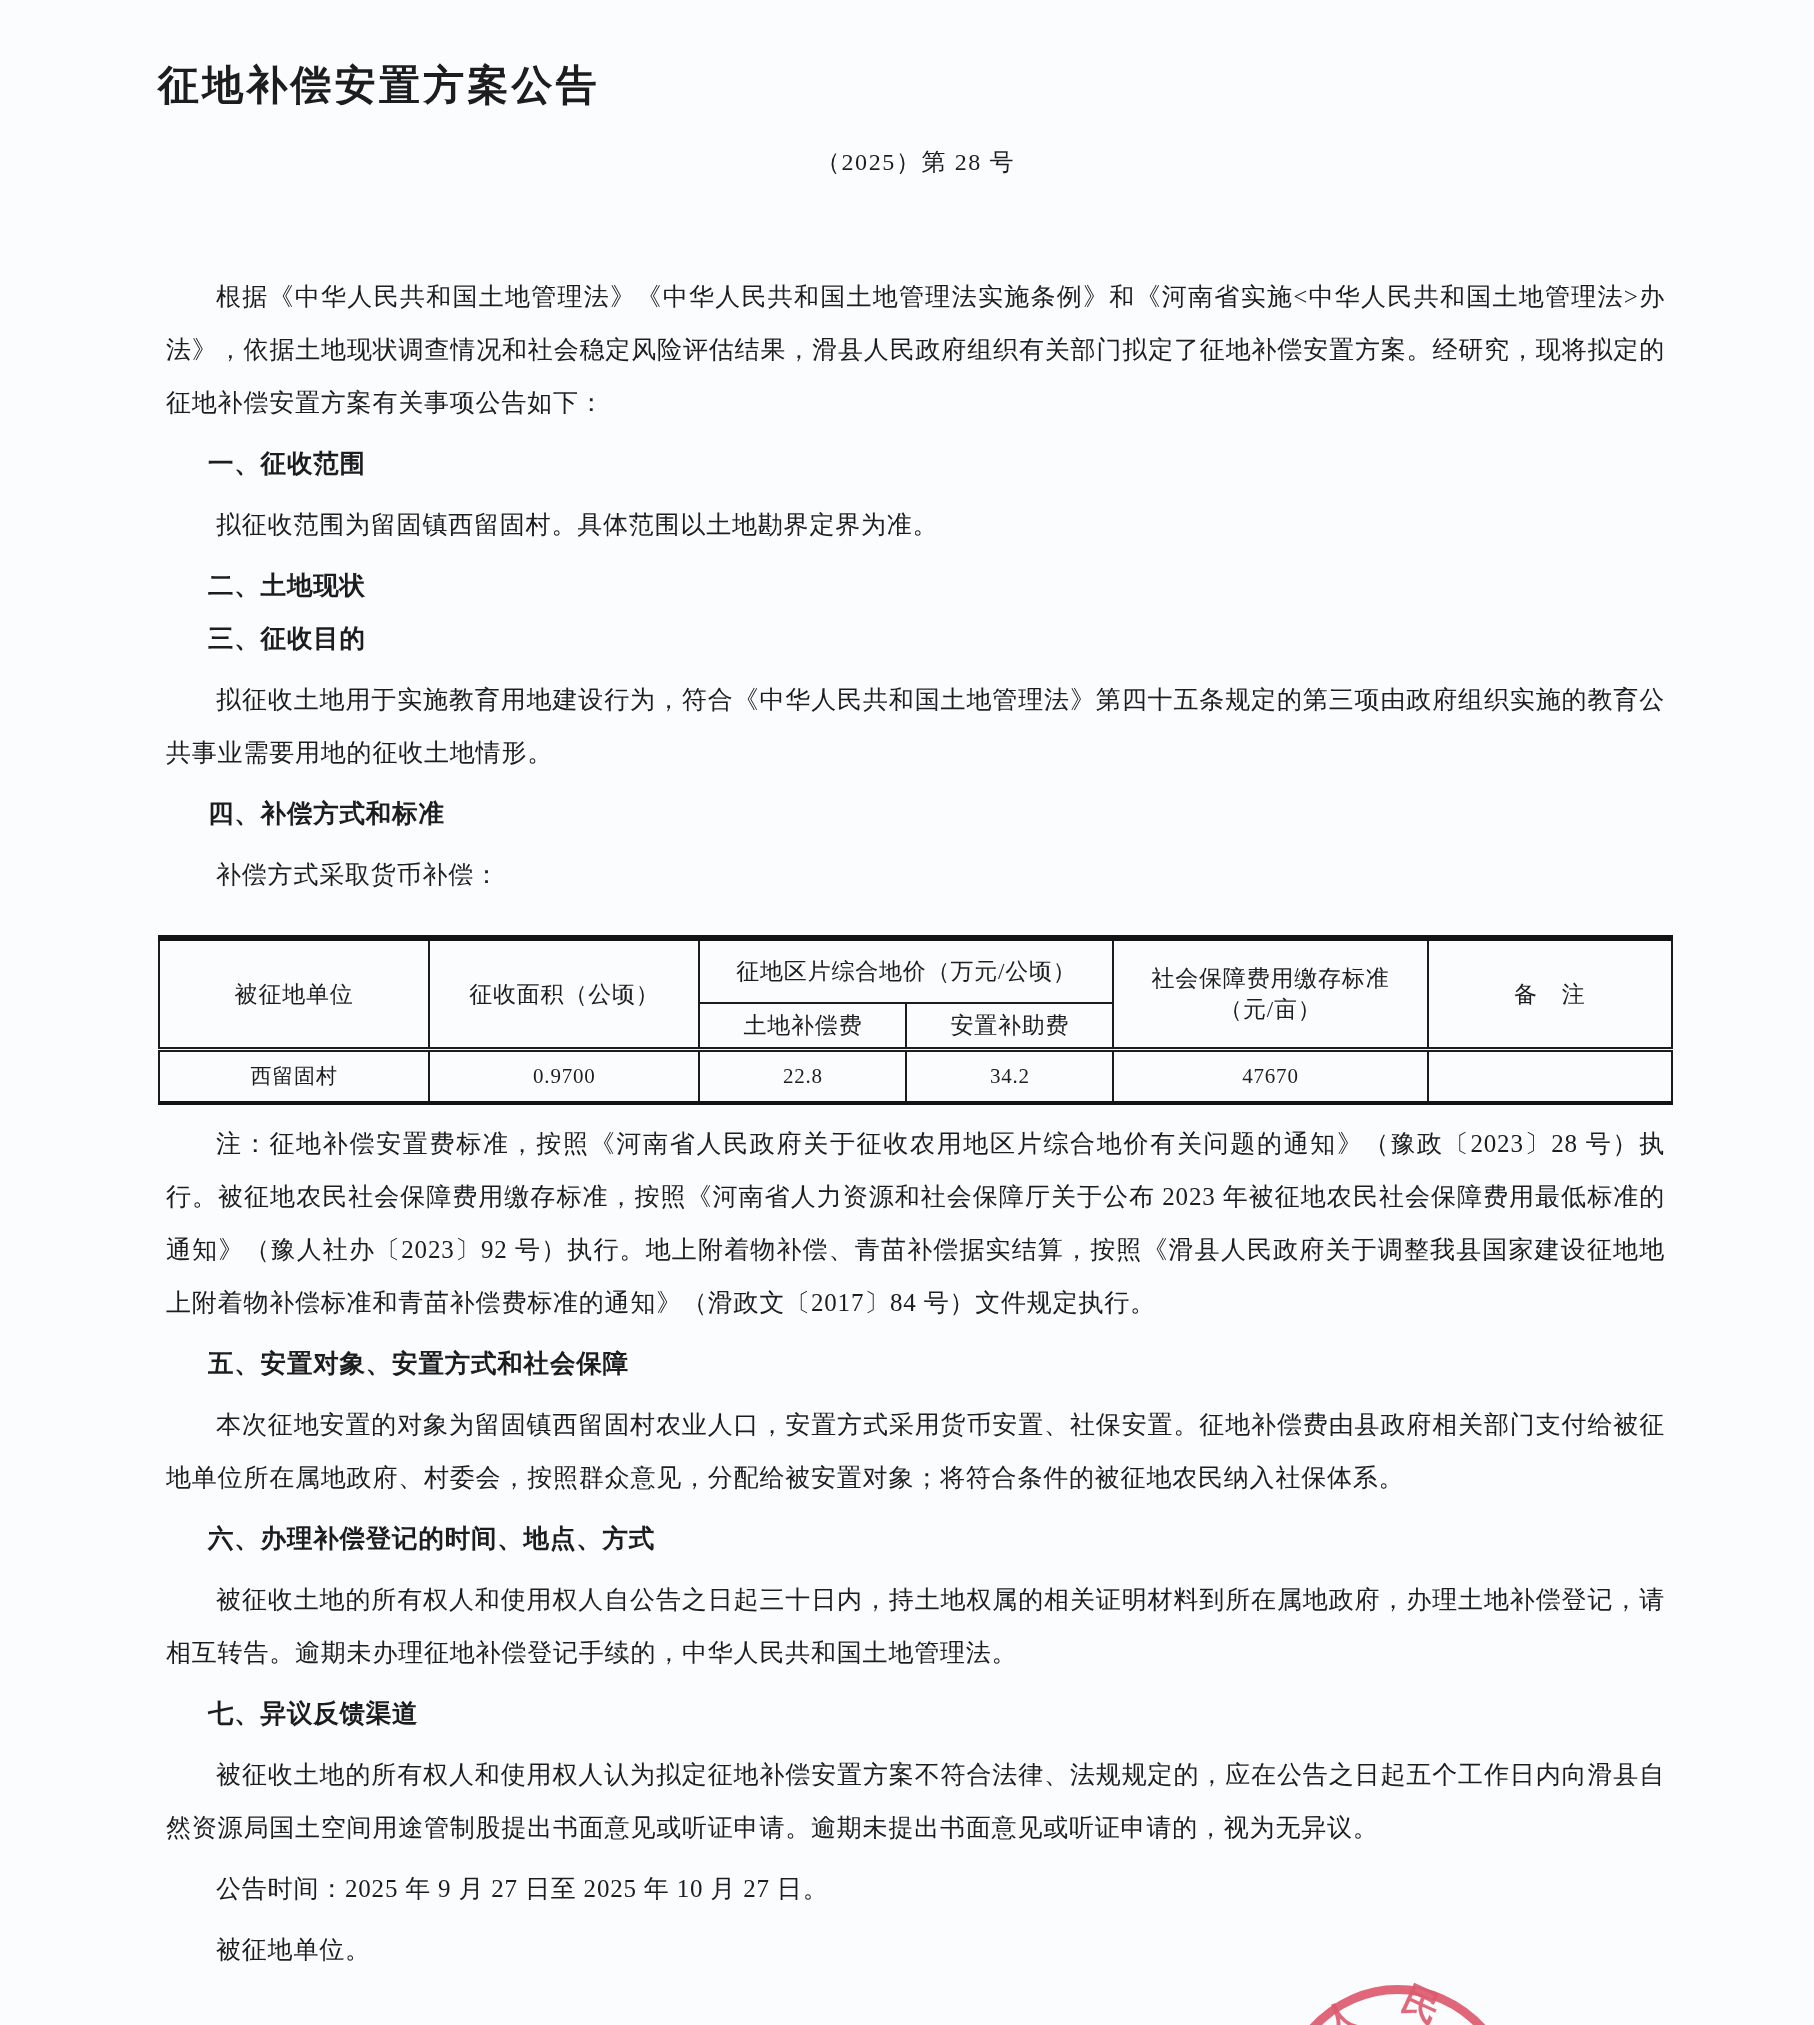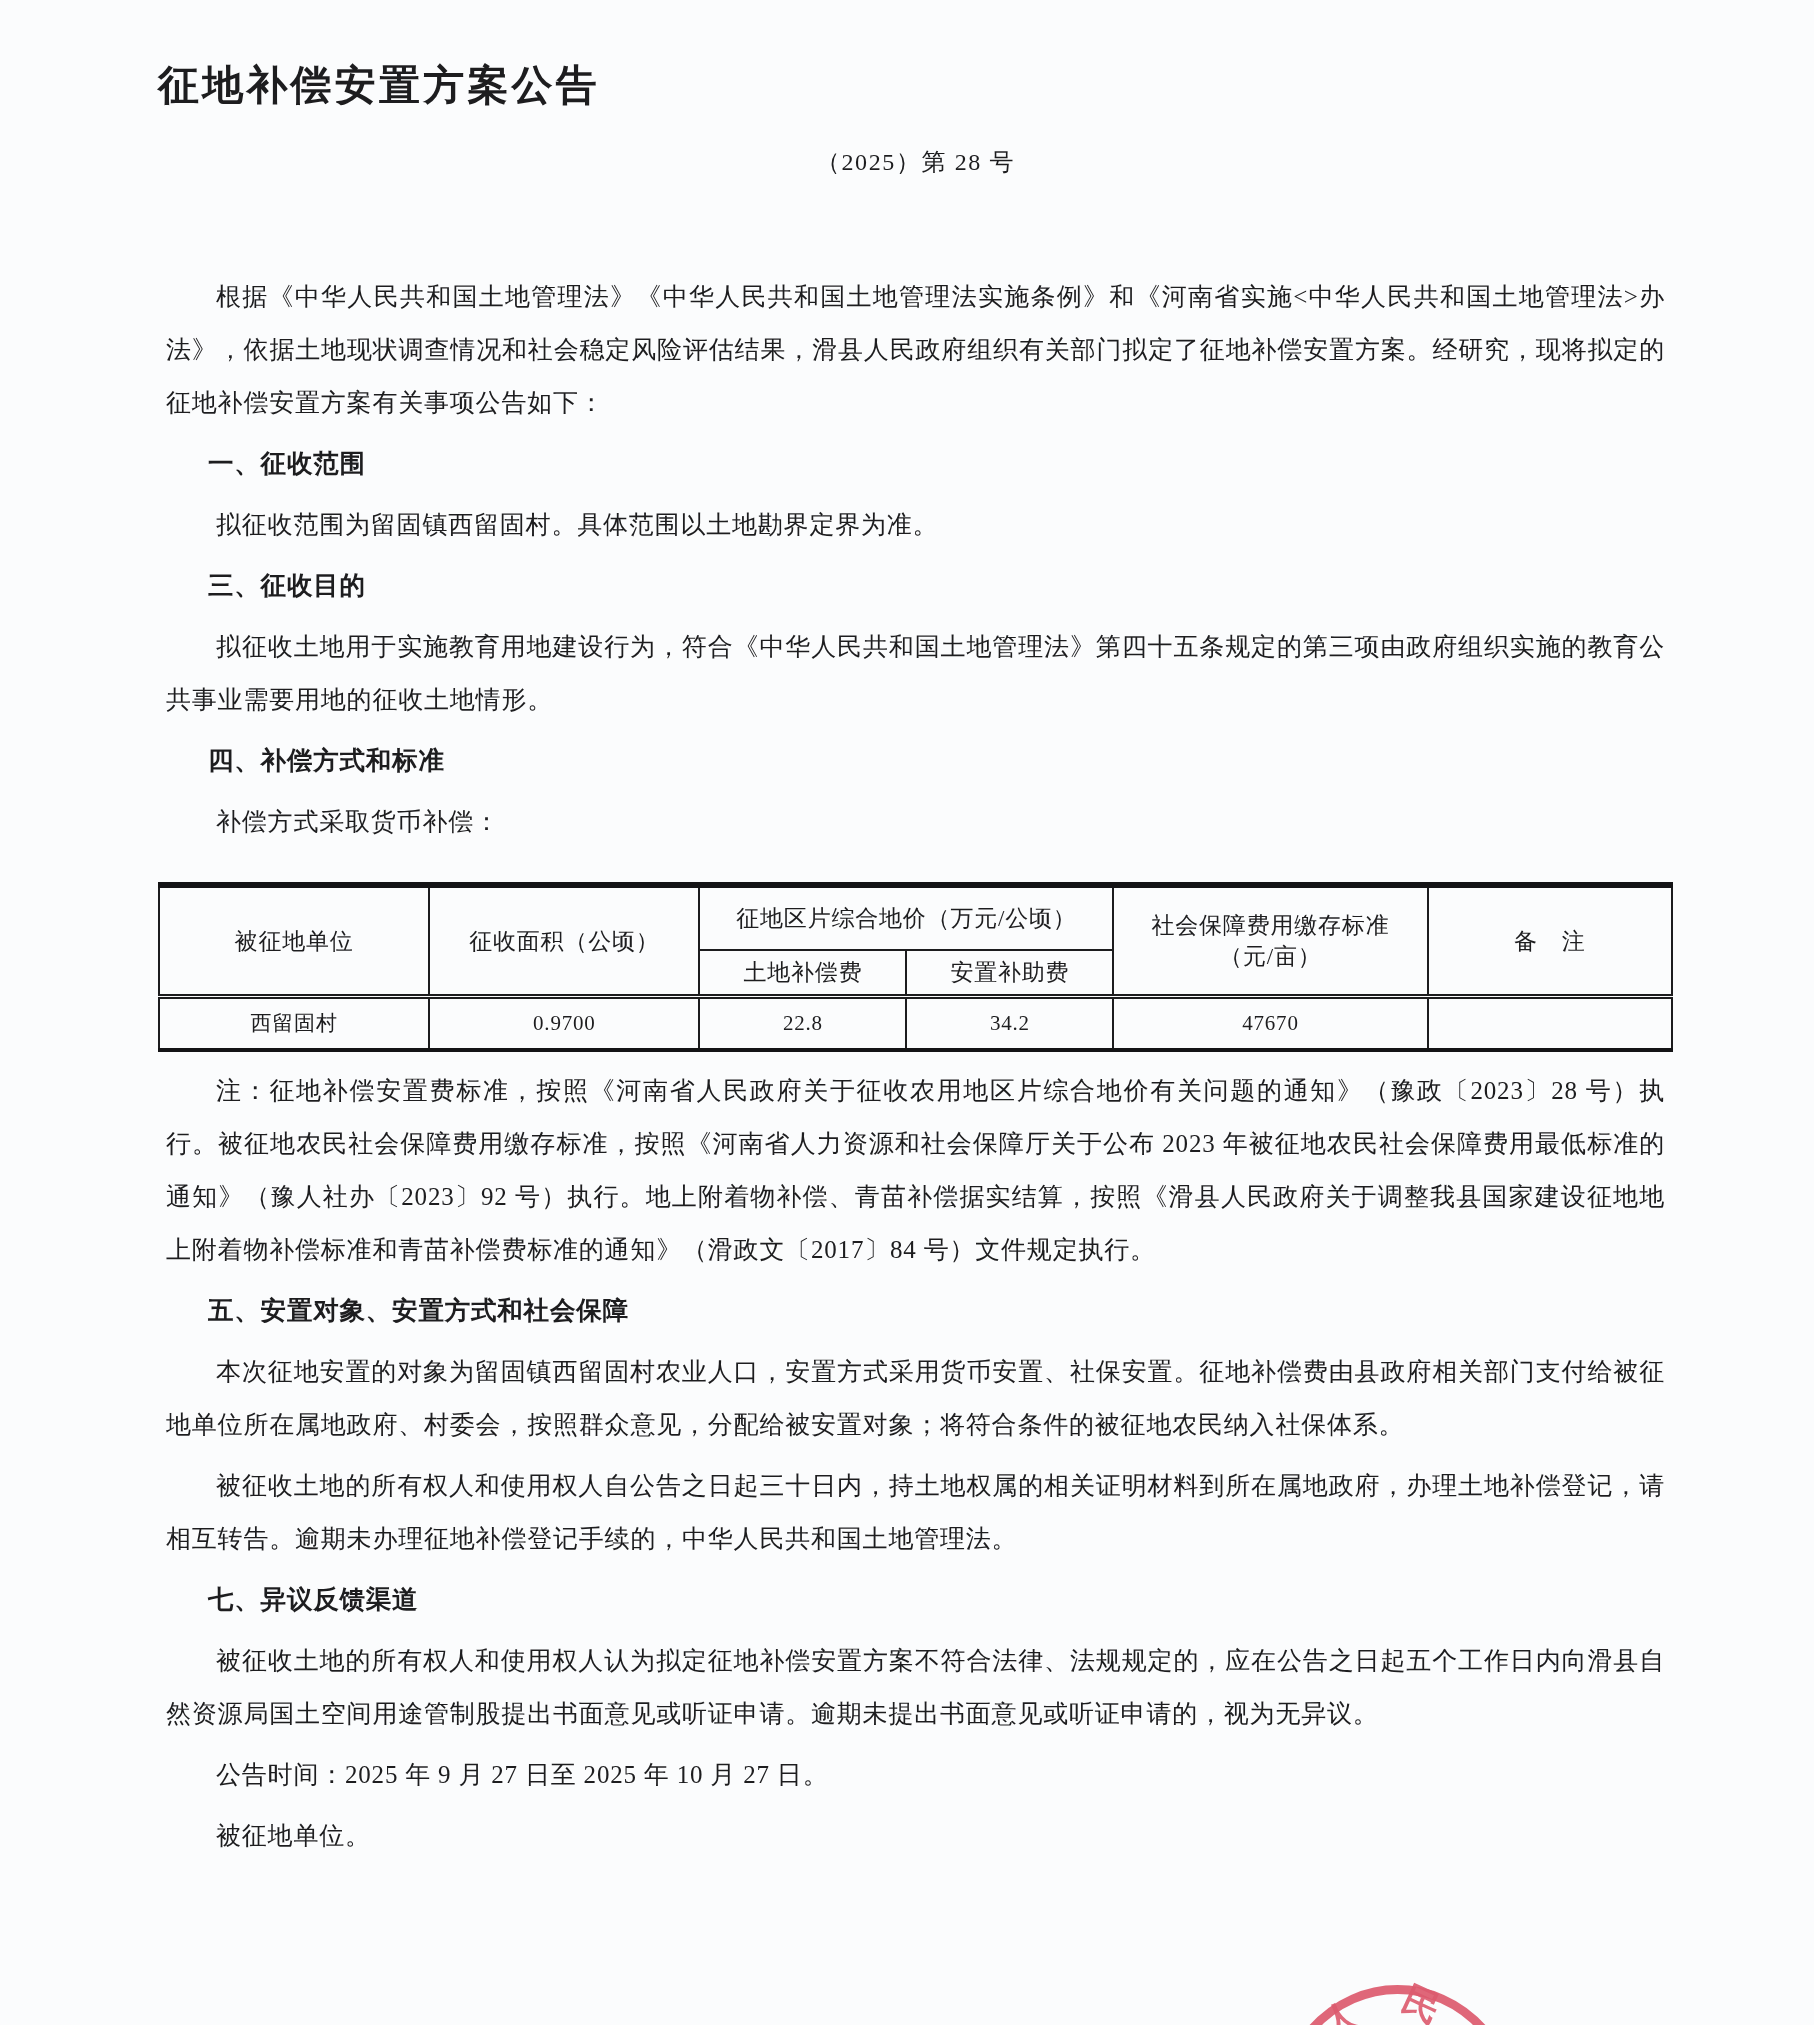--- a/index.html
+++ b/index.html
@@ -90,20 +90,21 @@
   <div class="content">
 
     <h1 class="doc-title">征地补偿安置方案公告</h1>
     <div class="doc-number">（2025）第 28 号</div>
 
     <p class="p">根据《中华人民共和国土地管理法》《中华人民共和国土地管理法实施条例》和《河南省实施&lt;中华人民共和国土地管理法&gt;办法》，依据土地现状调查情况和社会稳定风险评估结果，滑县人民政府组织有关部门拟定了征地补偿安置方案。经研究，现将拟定的征地补偿安置方案有关事项公告如下：</p>
 
     <div class="h">一、征收范围</div>
     <p class="p">拟征收范围为留固镇西留固村。具体范围以土地勘界定界为准。</p>
 
+    <div class="h">二、土地现状</div>
 
     <div class="h">三、征收目的</div>
     <p class="p">拟征收土地用于实施教育用地建设行为，符合《中华人民共和国土地管理法》第四十五条规定的第三项由政府组织实施的教育公共事业需要用地的征收土地情形。</p>
 
     <div class="h">四、补偿方式和标准</div>
     <p class="p">补偿方式采取货币补偿：</p>
 
     <table class="comp">
       <thead>
         <tr class="hrow1">
@@ -133,20 +134,21 @@
       </tbody>
     </table>
 
     <div class="note-block">
       <p class="p">注：征地补偿安置费标准，按照《河南省人民政府关于征收农用地区片综合地价有关问题的通知》（豫政〔2023〕28 号）执行。被征地农民社会保障费用缴存标准，按照《河南省人力资源和社会保障厅关于公布 2023 年被征地农民社会保障费用最低标准的通知》（豫人社办〔2023〕92 号）执行。地上附着物补偿、青苗补偿据实结算，按照《滑县人民政府关于调整我县国家建设征地地上附着物补偿标准和青苗补偿费标准的通知》（滑政文〔2017〕84 号）文件规定执行。</p>
     </div>
 
     <div class="h">五、安置对象、安置方式和社会保障</div>
     <p class="p">本次征地安置的对象为留固镇西留固村农业人口，安置方式采用货币安置、社保安置。征地补偿费由县政府相关部门支付给被征地单位所在属地政府、村委会，按照群众意见，分配给被安置对象；将符合条件的被征地农民纳入社保体系。</p>
 
+    <div class="h">六、办理补偿登记的时间、地点、方式</div>
     <p class="p">被征收土地的所有权人和使用权人自公告之日起三十日内，持土地权属的相关证明材料到所在属地政府，办理土地补偿登记，请相互转告。逾期未办理征地补偿登记手续的，中华人民共和国土地管理法。</p>
 
     <div class="h">七、异议反馈渠道</div>
     <p class="p">被征收土地的所有权人和使用权人认为拟定征地补偿安置方案不符合法律、法规规定的，应在公告之日起五个工作日内向滑县自然资源局国土空间用途管制股提出书面意见或听证申请。逾期未提出书面意见或听证申请的，视为无异议。</p>
 
     <p class="p">公告时间：2025 年 9 月 27 日至 2025 年 10 月 27 日。</p>
     <p class="p">被征地单位。</p>
   </div>
 
   <div class="stamp">

